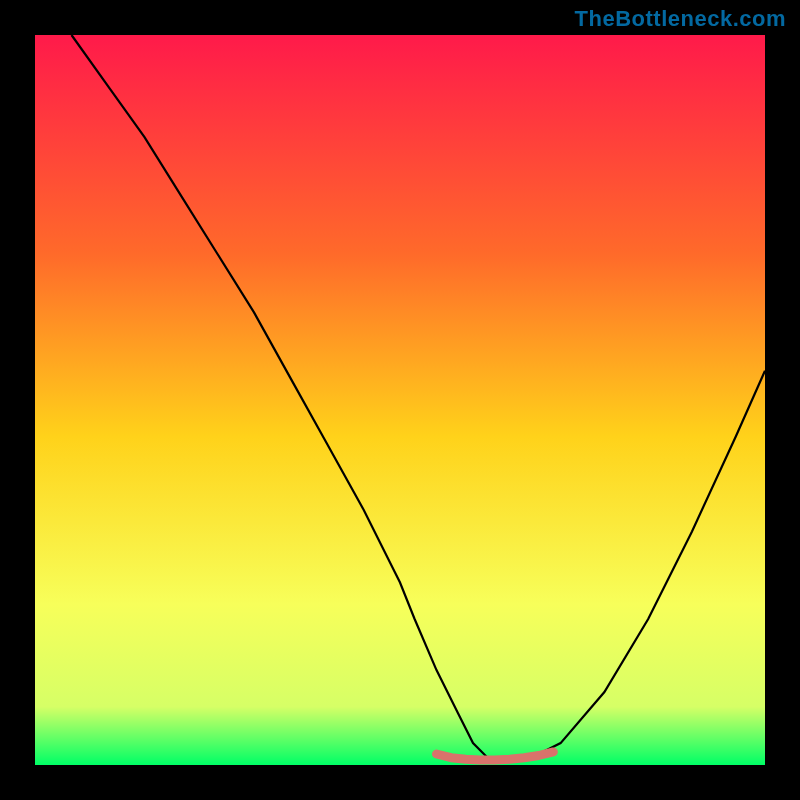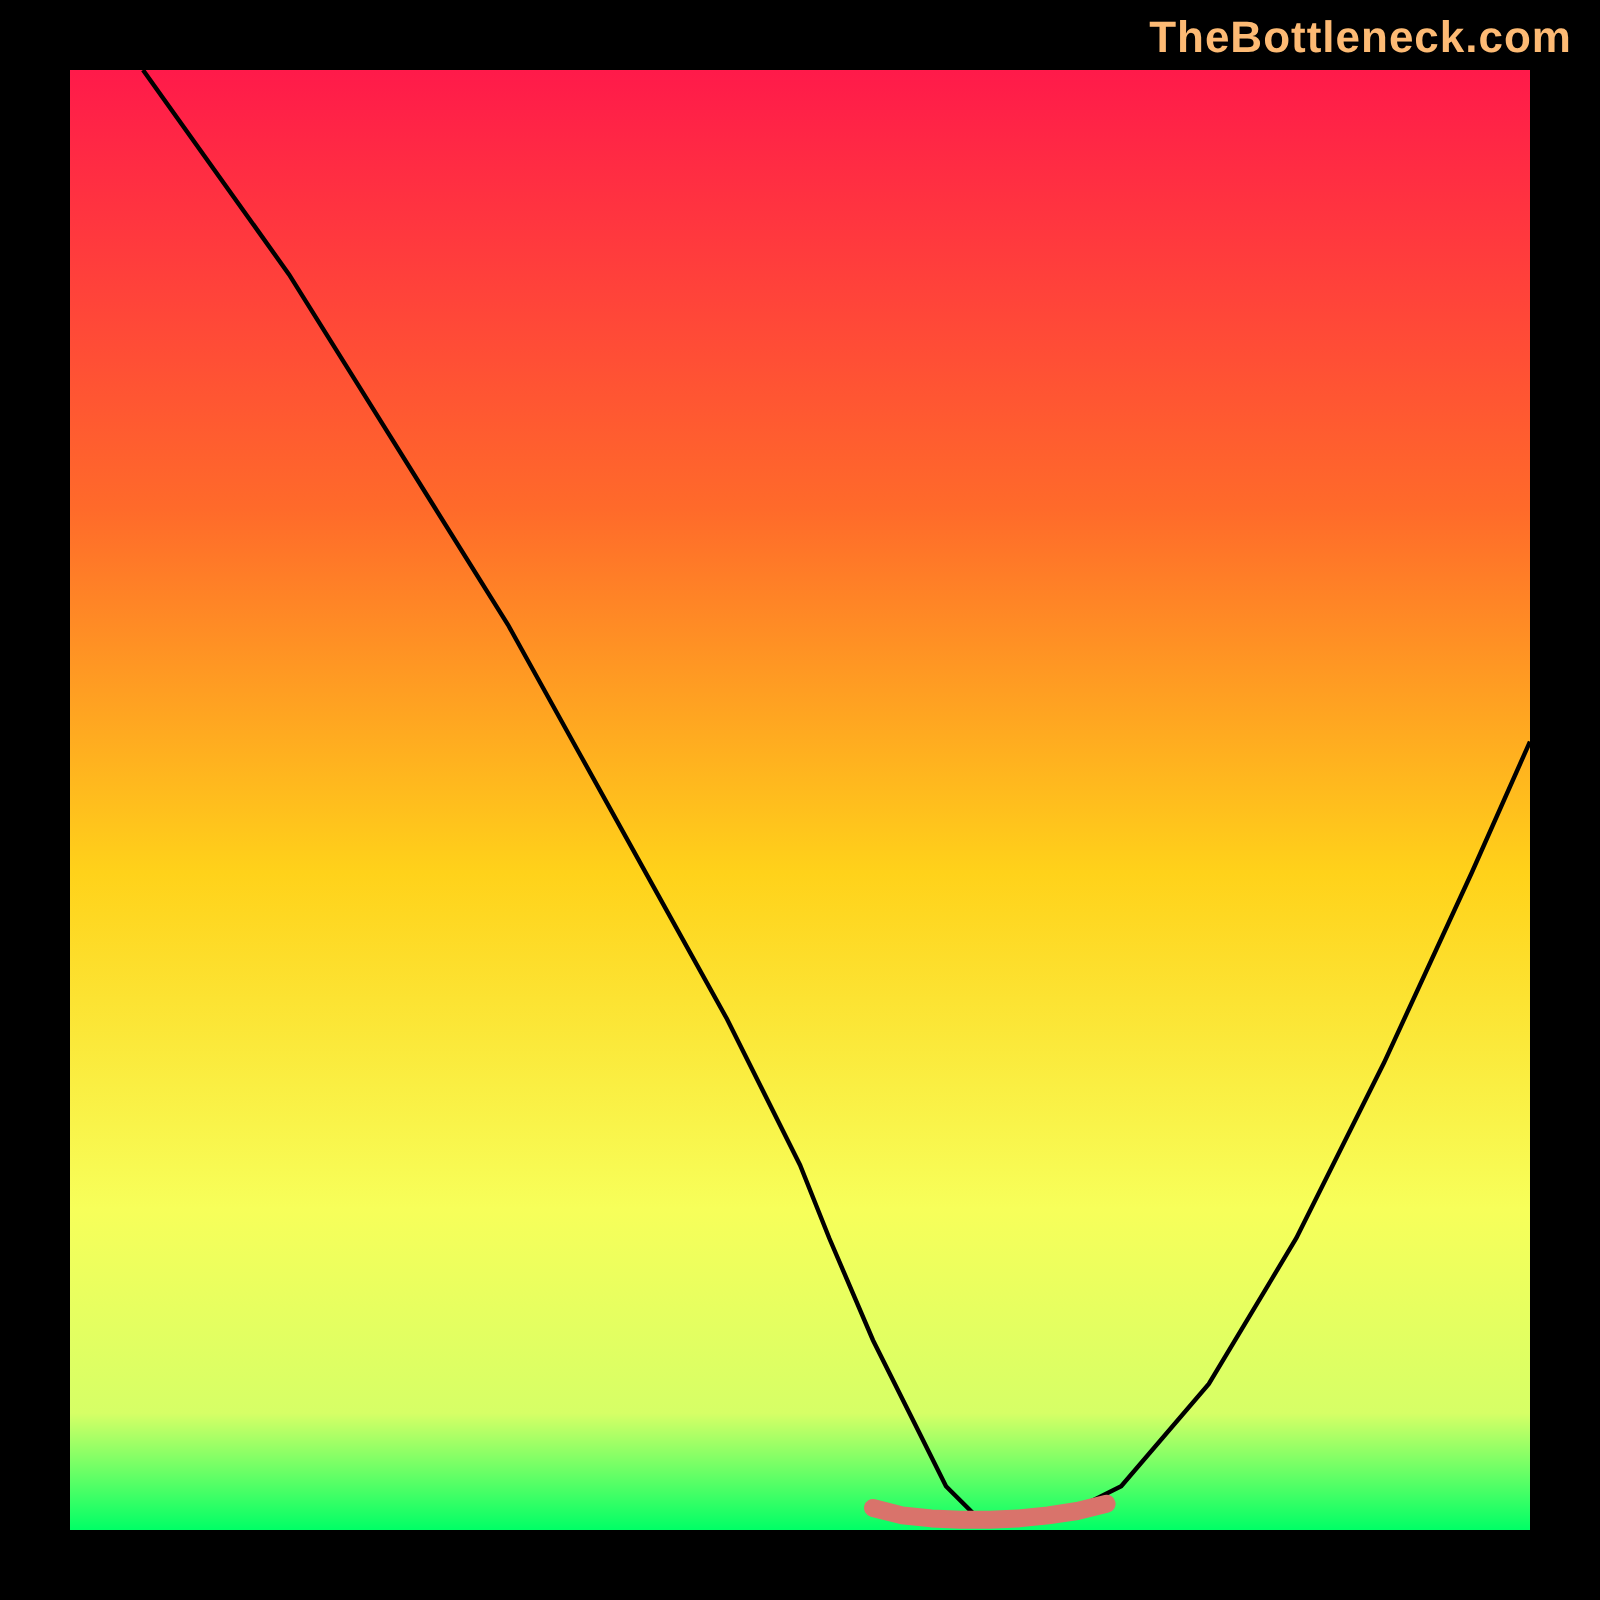--- a/index.html
+++ b/index.html
@@ -14,21 +14,21 @@
   .frame {
     position: relative;
     width: 800px;
     height: 800px;
     background: #000;
   }
   .watermark {
     position: absolute;
     top: 6px;
     right: 14px;
-    color: #fdba74;
+    color: #0369a1;
     font-size: 22px;
     font-weight: 600;
     letter-spacing: 0.5px;
     z-index: 50;
   }
   svg.plot {
     position: absolute;
     left: 0;
     top: 0;
     width: 800px;

